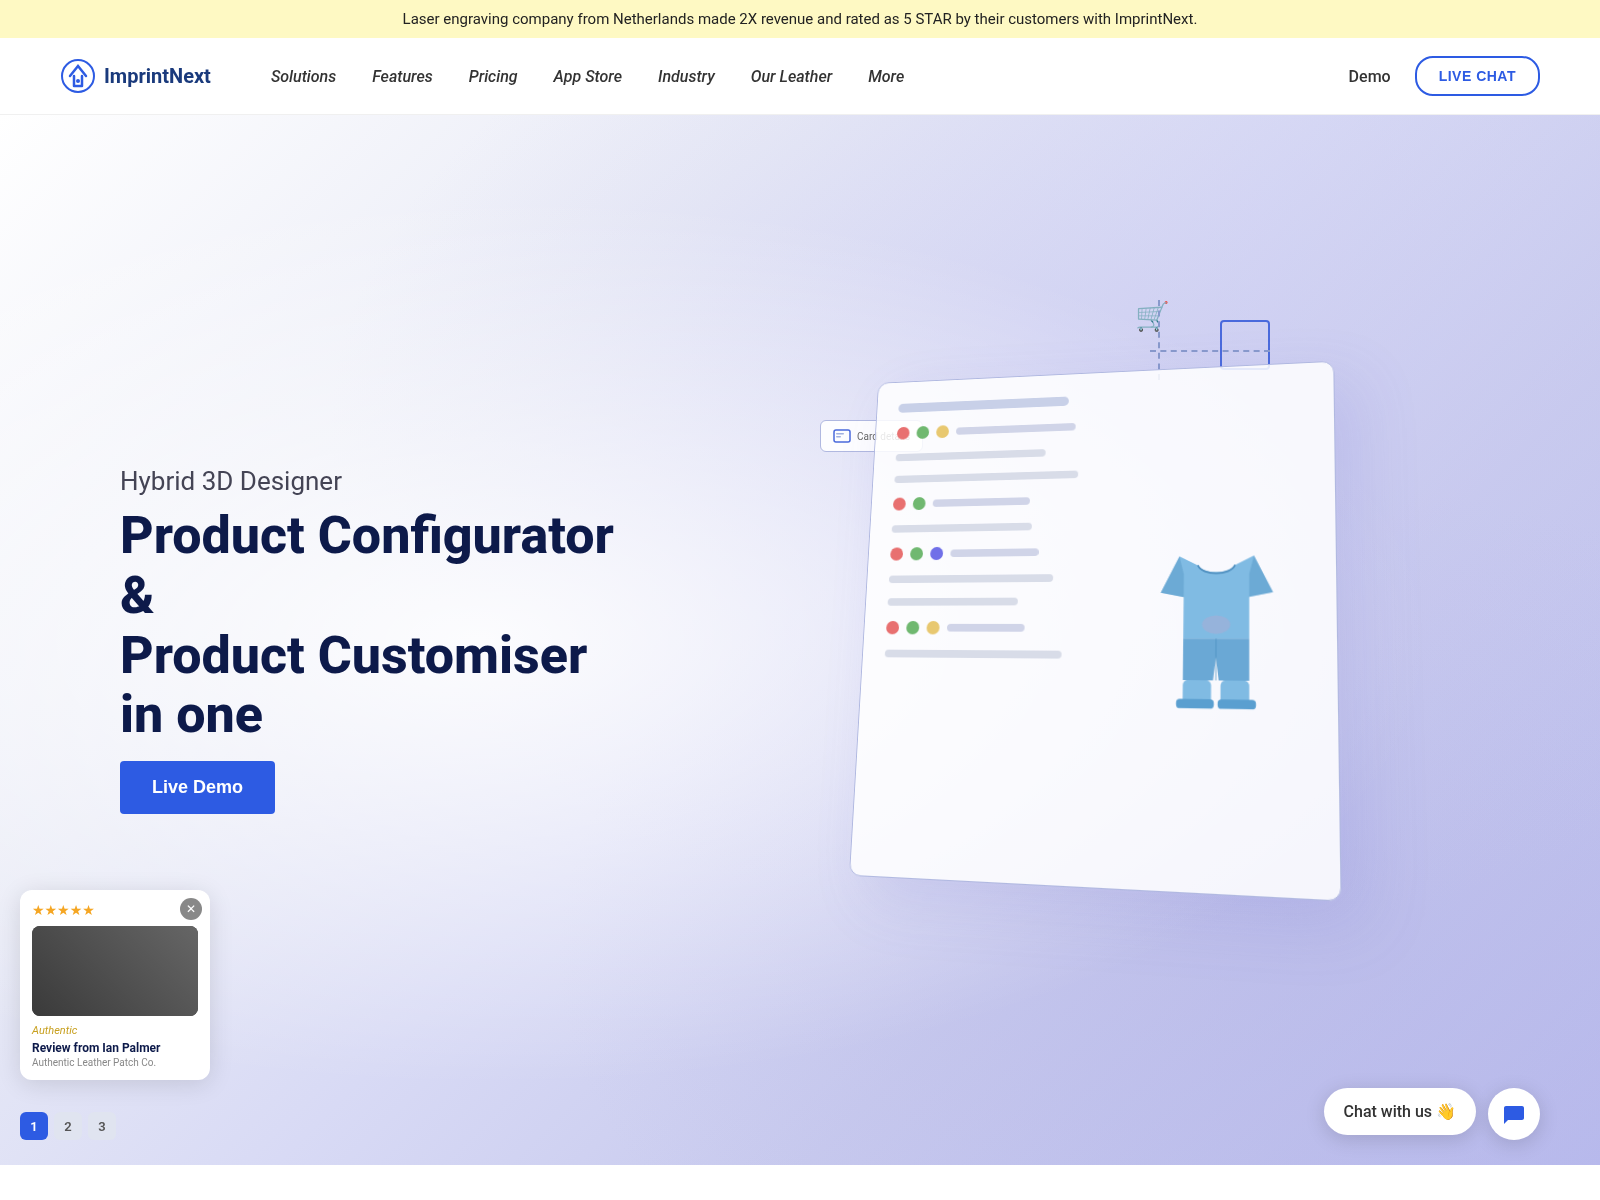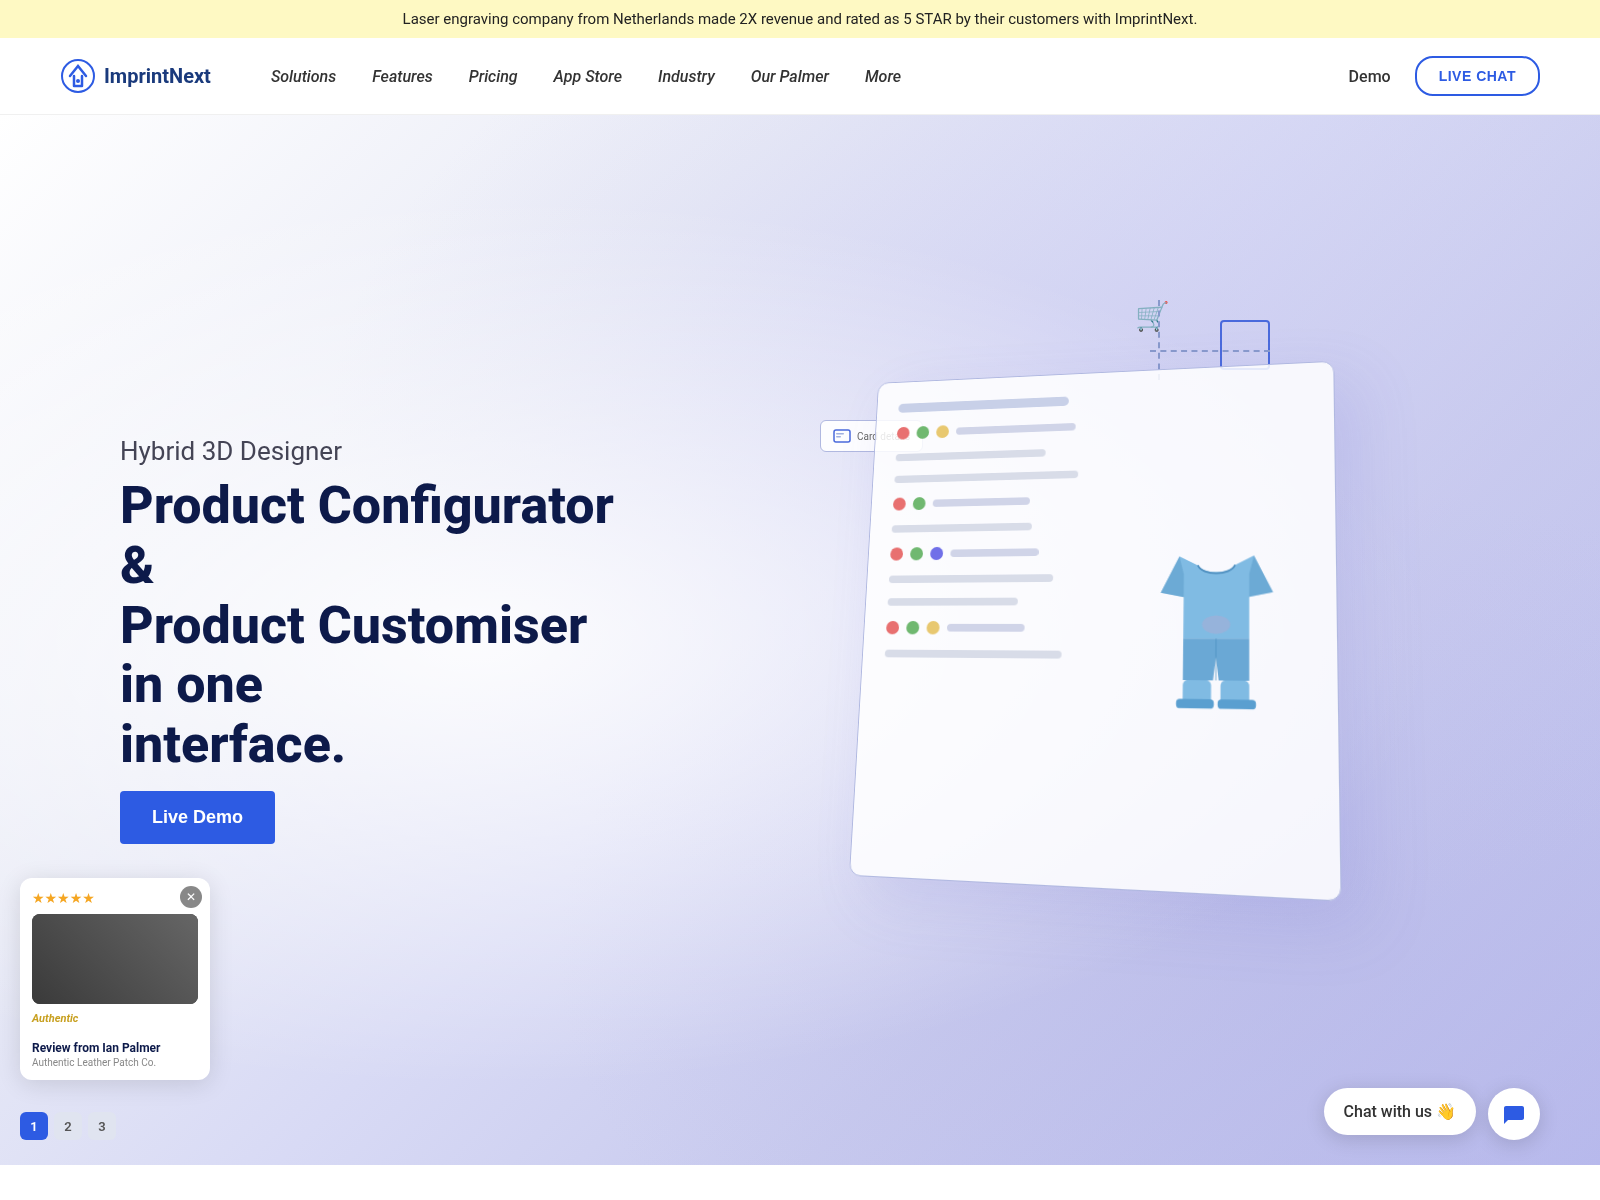--- a/index.html
+++ b/index.html
@@ -334,24 +334,24 @@
       border-radius: 50%;
       display: flex;
       align-items: center;
       justify-content: center;
       color: #333;
       font-size: 12px;
     }
 
     .reviewer-brand {
       font-size: 11px;
-      font-weight: 700;
+      font-weight: 400;
       color: #c8a020;
       font-style: italic;
-      margin-bottom: 16px;
+      margin-bottom: 4px;
     }
 
     .reviewer-name {
       font-size: 12px;
       font-weight: 700;
       color: #0d1a4a;
       margin-bottom: 2px;
     }
 
     .reviewer-company {
@@ -443,37 +443,36 @@
     </svg>
     <span class="logo-text">ImprintNext</span>
   </a>
 
   <div class="nav-links">
     <a class="nav-link" href="#">Solutions</a>
     <a class="nav-link" href="#">Features</a>
     <a class="nav-link" href="#">Pricing</a>
     <a class="nav-link" href="#">App Store</a>
     <a class="nav-link" href="#">Industry</a>
-    <a class="nav-link" href="#">Our Palmer</a>
+    <a class="nav-link" href="#">Our Leather</a>
     <a class="nav-link" href="#">More</a>
   </div>
 
   <div class="nav-right">
     <a class="demo-link" href="#">Demo</a>
     <button class="live-chat-btn">LIVE CHAT</button>
   </div>
 </nav>
 
 <section class="hero">
   <div class="hero-content">
     <p class="hero-subtitle">Hybrid 3D Designer</p>
     <h1 class="hero-title">
       <span>Product Configurator &amp;</span><br>
       <span>Product Customiser in one</span><br>
-      <span>interface.</span>
     </h1>
     <button class="hero-btn">Live Demo</button>
   </div>
 
   <div class="carousel-dots">
     <div class="dot active"></div>
     <div class="dot"></div>
     <div class="dot"></div>
     <div class="dot"></div>
   </div>

